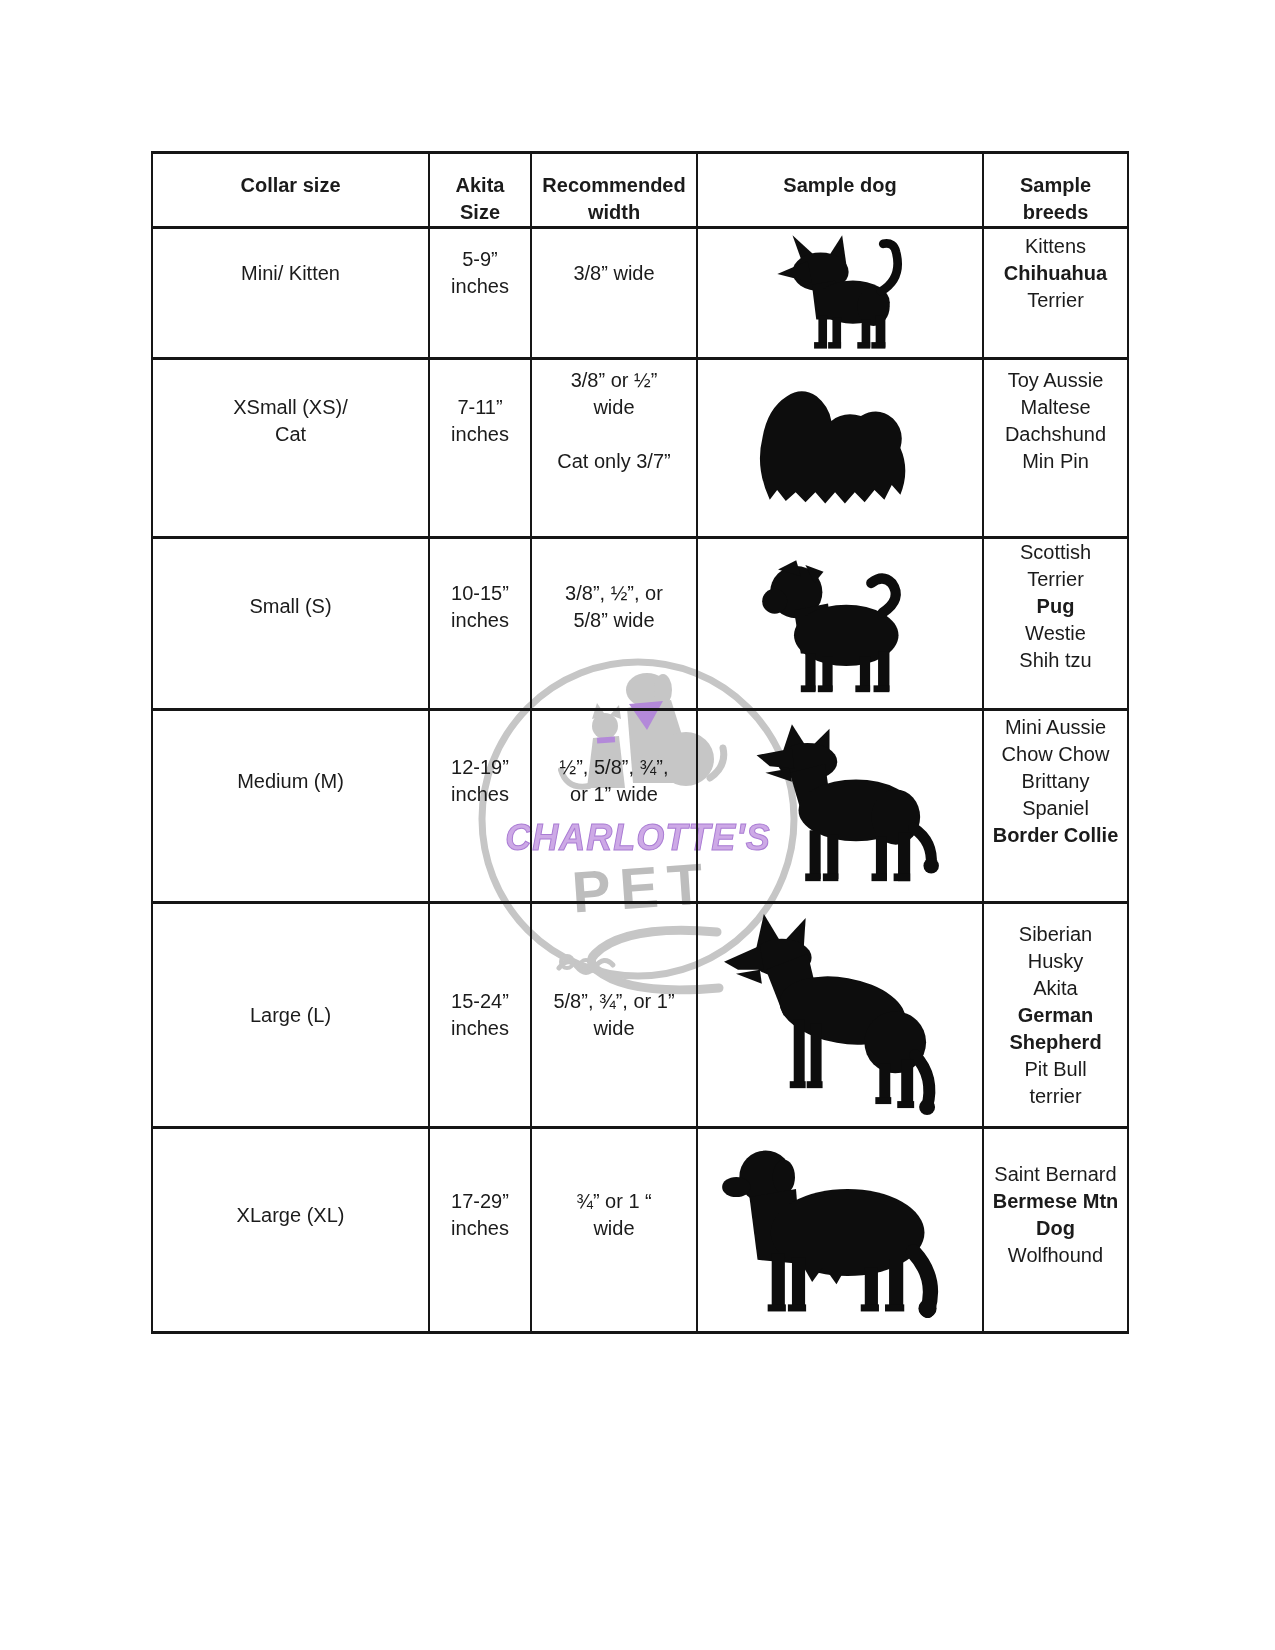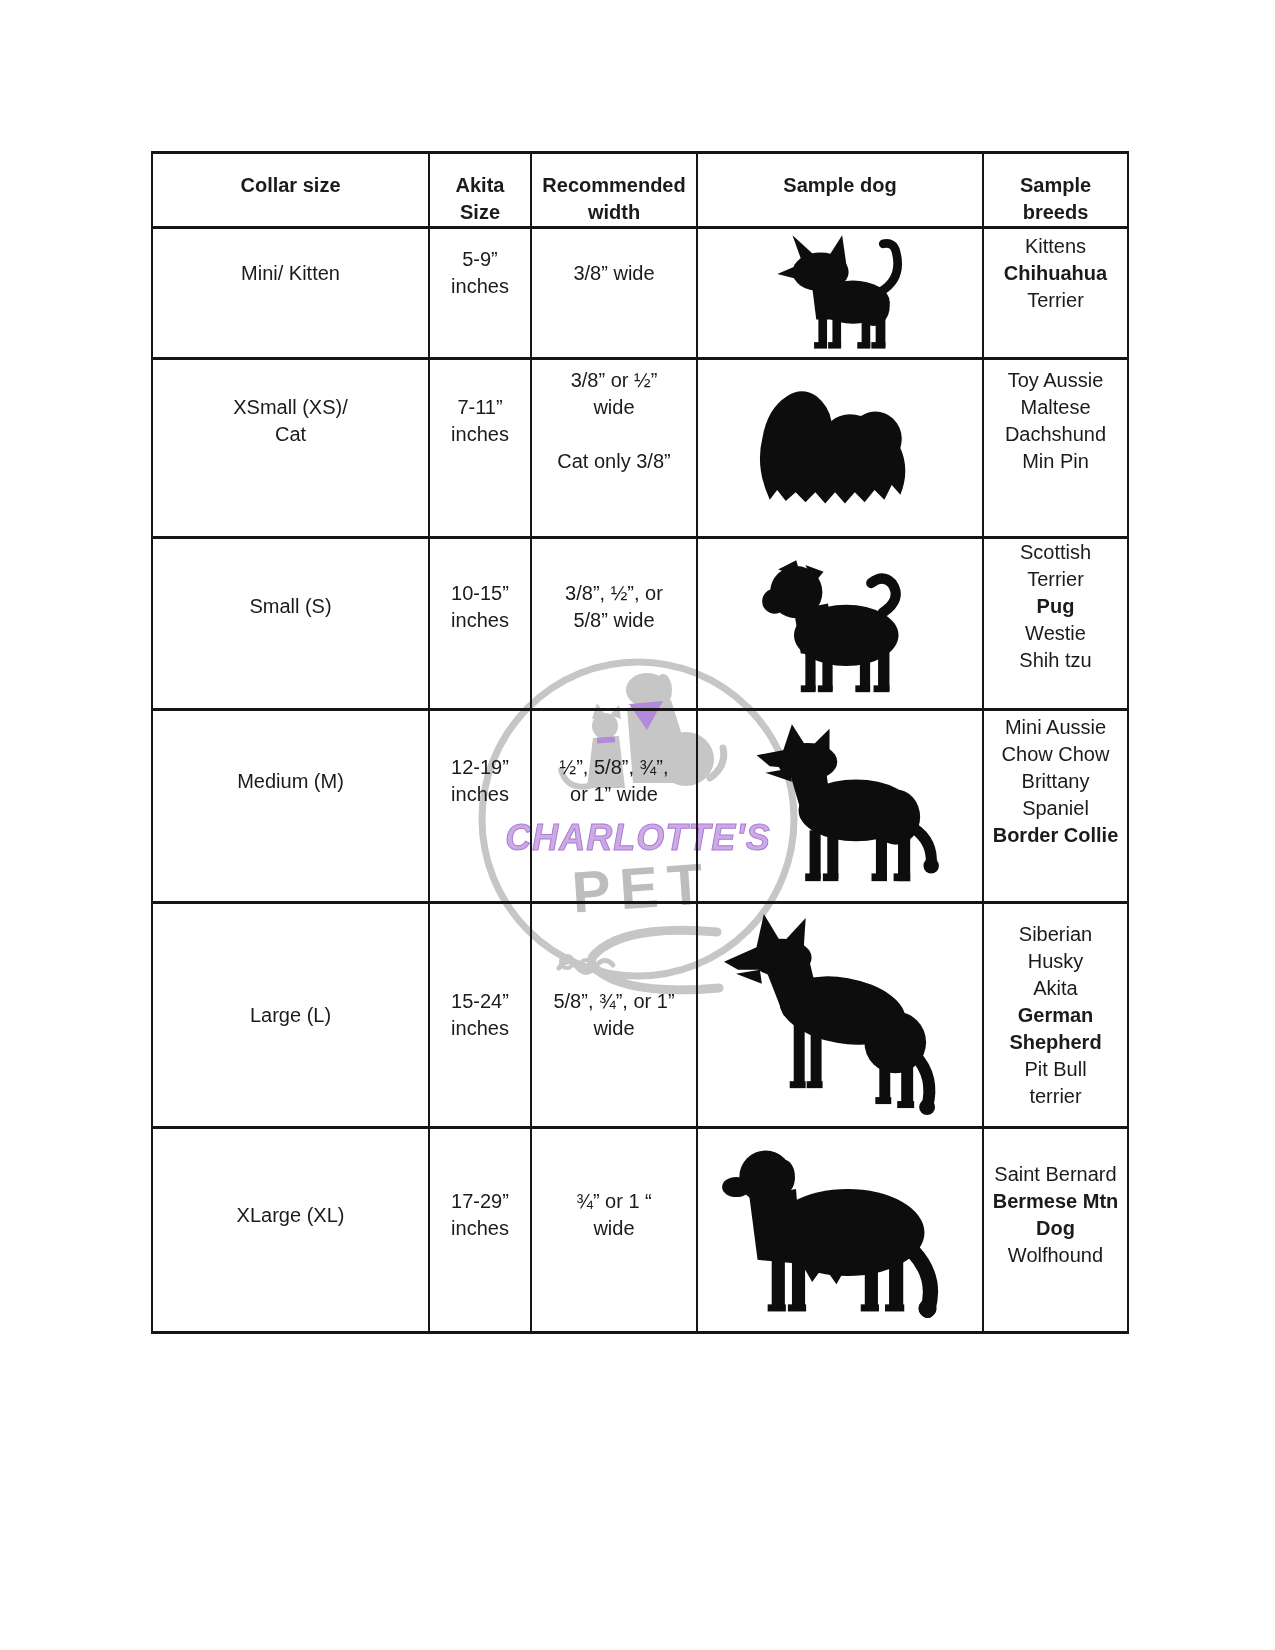--- a/index.html
+++ b/index.html
@@ -147,21 +147,21 @@
             <div class="line bold">Cat</div>
           </td>
           <td class="c-neck">
             <div class="line">7-11”</div>
             <div class="line">inches</div>
           </td>
           <td class="c-width">
             <div class="line">3/8” or ½”</div>
             <div class="line">wide</div>
             <div class="line">&nbsp;</div>
-            <div class="line">Cat only 3/8”</div>
+            <div class="line">Cat only 3/7”</div>
           </td>
           <td class="c-dog">
             <svg class="dog dog-1">
               <use href="#sym-maltese-silhouette"></use>
             </svg>
           </td>
           <td class="c-breeds">
             <div class="line">Toy Aussie</div>
             <div class="line">Maltese</div>
             <div class="line">Dachshund</div>

